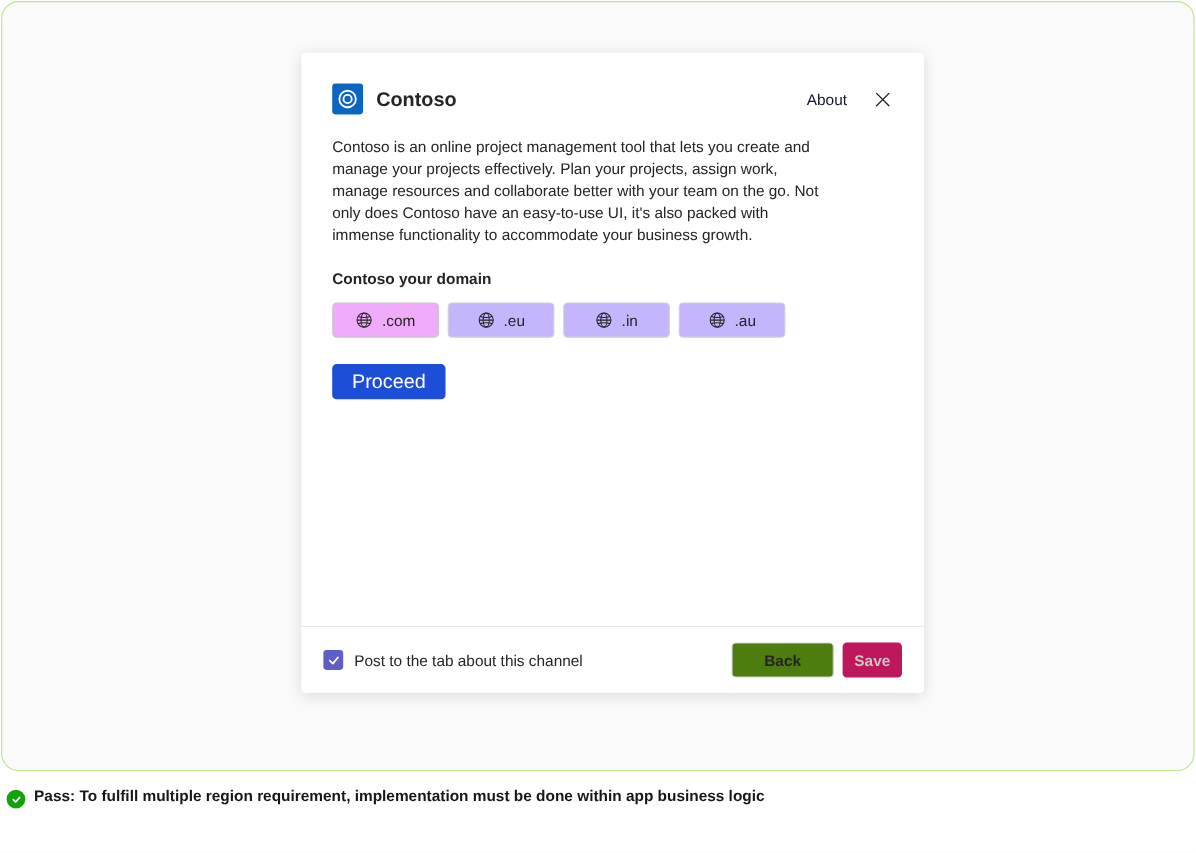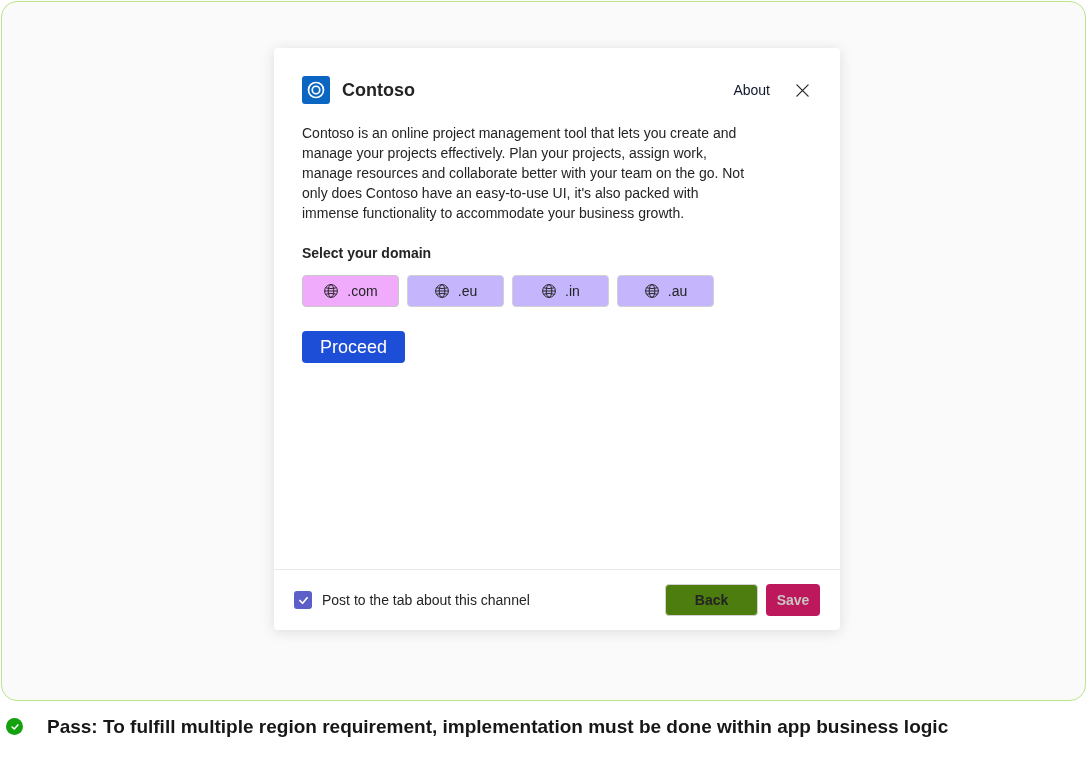--- a/index.html
+++ b/index.html
@@ -203,25 +203,24 @@
       align-items: center;
       justify-content: center;
       flex-shrink: 0;
       margin-top: 4px;
     }
     .pass-icon svg {
       width: 10px;
       height: 10px;
     }
     .pass-text {
-      font-size: 19px;
+      font-size: 14px;
       font-weight: 700;
       color: #171717;
       line-height: 1.35;
-      margin-left: 16px;
     }
   </style>
 </head>
 <body>
 
 <div class="outer-container">
   <div class="dialog">
 
     <div class="dialog-header">
       <div class="app-logo">
@@ -234,21 +233,21 @@
       <div class="about-link">About</div>
       <div class="close-btn">
         <svg viewBox="0 0 16 16">
           <path d="M2 2 L14 14 M14 2 L2 14" stroke="#242424" stroke-width="1.3" stroke-linecap="round"></path>
         </svg>
       </div>
     </div>
 
     <div class="dialog-body">
       <div class="description">Contoso is an online project management tool that lets you create and manage your projects effectively. Plan your projects, assign work, manage resources and collaborate better with your team on the go. Not only does Contoso have an easy-to-use UI, it's also packed with immense functionality to accommodate your business growth.</div>
-      <div class="section-label">Select your domain</div>
+      <div class="section-label">Contoso your domain</div>
       
       <div class="domain-row">
         <button class="domain-btn selected">
           <svg viewBox="0 0 20 20">
             <circle cx="10" cy="10" r="8" stroke="#242424" stroke-width="1.2" fill="none"></circle>
             <ellipse cx="10" cy="10" rx="3.5" ry="8" stroke="#242424" stroke-width="1.2" fill="none"></ellipse>
             <line x1="2" y1="10" x2="18" y2="10" stroke="#242424" stroke-width="1.2"></line>
             <path d="M3 6 Q10 8 17 6" stroke="#242424" stroke-width="1.2" fill="none"></path>
             <path d="M3 14 Q10 12 17 14" stroke="#242424" stroke-width="1.2" fill="none"></path>
           </svg>

